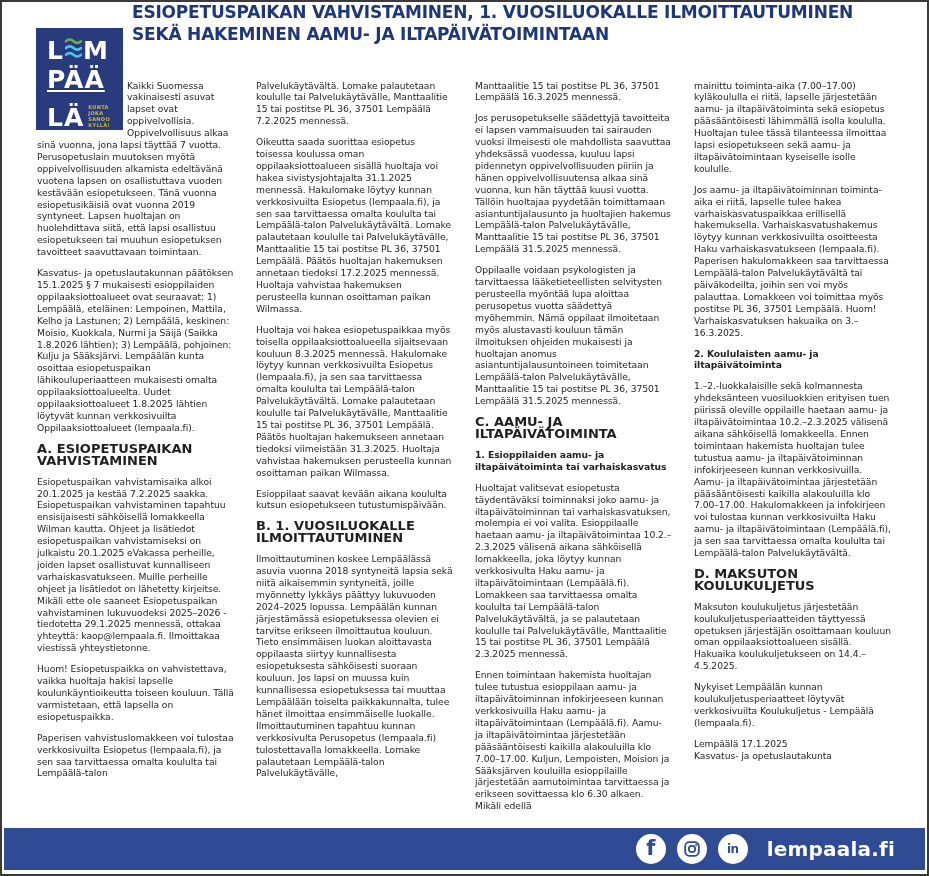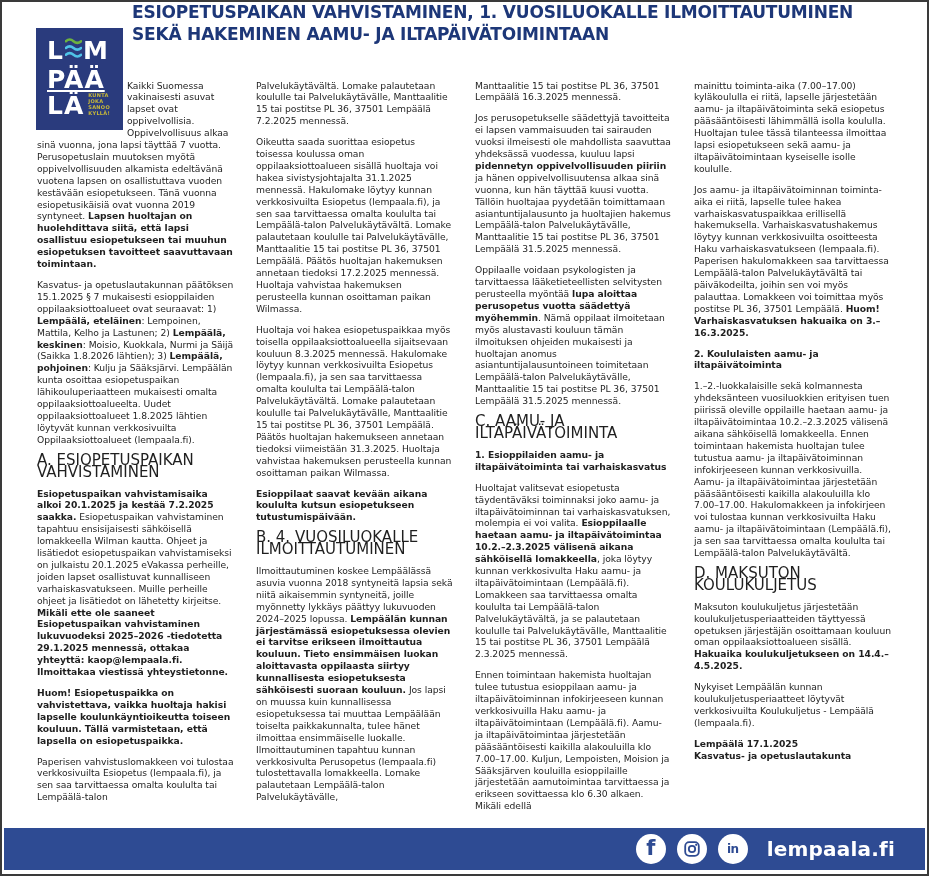--- a/index.html
+++ b/index.html
@@ -10,40 +10,40 @@
   }
   
   .logo {
     position:absolute; top:26px; left:34px; width:87px; height:102px;
     background:#2a3b7d; color:#fff; padding:9px 0 0 11px; line-height:1;
   }
   .logo .l1 { display:flex; align-items:flex-end; height:26px; }
   .logo .big { font-size:25px; font-weight:bold; letter-spacing:1px; }
   .logo .wave { margin:0 1px 1px 1px; }
   .logo .l2 { margin-top:4px;text-decoration:underline; }
-  .logo .l3 { display:flex; align-items:flex-end; margin-top:0; }
+  .logo .l3 { display:flex; align-items:flex-end; margin-top:12px; }
   .logo .slogan { margin:0 0 2px 4px; }
   .logo .slogan div { font-size:5px; line-height:6px; color:#c9b938; font-weight:bold; letter-spacing:.3px; }
   
   .header { padding:0 40px 0 130px; }
   .title {
     max-width:735px; font-size:17px; font-weight:bold; line-height:1.28;
     letter-spacing:-0.2px; color:#1d3778; text-transform:uppercase;
   }
   
   .content {
     margin:34px 36px 0 35px; height:730px; overflow:hidden;
     display:grid; grid-template-columns:repeat(4,1fr); column-gap:22px;
   }
   .col { font-size:9.2px; line-height:11.9px; color:#1f1f1f; letter-spacing:-0.05px; }
   .col .logo-spacer { float:left; width:90px; height:56px; }
   .col p.para { margin-bottom:9px; }
-  .col .h2 { font-weight:normal; font-size:15px; margin:4px 0 9px; letter-spacing:0; }
+  .col .h2 { font-weight:bold; font-size:13px; margin:4px 0 9px; letter-spacing:0; }
   .col .h3 { font-weight:bold; margin:2px 0 9px; }
-  .col strong { font-weight:bold; }
+  .col strong { font-weight:normal; }
   .sig { margin-top:4px; }
   
   .footer {
     position:absolute; left:2px; right:2px; bottom:4px; height:42px;
     background:#2e4b93; display:flex; align-items:center; justify-content:flex-end;
     gap:11px; padding-right:30px;
   }
   .icon-circle {
     width:30px; height:30px; border-radius:50%; background:#fff; color:#2e4b93;
     display:flex; align-items:center; justify-content:center; font-weight:bold;
@@ -93,21 +93,21 @@
         <div class="h2">A. ESIOPETUSPAIKAN VAHVISTAMINEN</div>
         <p class="para"><strong>Esiopetuspaikan vahvistamisaika alkoi 20.1.2025 ja kestää 7.2.2025 saakka.</strong><span> Esiopetuspaikan vahvistaminen tapahtuu ensisijaisesti sähköisellä lomakkeella Wilman kautta. Ohjeet ja lisätiedot esiopetuspaikan vahvistamiseksi on julkaistu 20.1.2025 eVakassa perheille, joiden lapset osallistuvat kunnalliseen varhaiskasvatukseen. Muille perheille ohjeet ja lisätiedot on lähetetty kirjeitse. </span><strong>Mikäli ette ole saaneet Esiopetuspaikan vahvistaminen lukuvuodeksi 2025–2026 -tiedotetta 29.1.2025 mennessä, ottakaa yhteyttä: kaop@lempaala.fi. Ilmoittakaa viestissä yhteystietonne.</strong></p>
         <p class="para"><strong>Huom! Esiopetuspaikka on vahvistettava, vaikka huoltaja hakisi lapselle koulunkäyntioikeutta toiseen kouluun. Tällä varmistetaan, että lapsella on esiopetuspaikka.</strong></p>
         <p class="para"><span>Paperisen vahvistuslomakkeen voi tulostaa verkkosivuilta Esiopetus (lempaala.fi), ja sen saa tarvittaessa omalta koululta tai Lempäälä-talon</span></p>
       </div>
     <div class="col">
         <p class="para"><span>Palvelukäytävältä. Lomake palautetaan koululle tai Palvelukäytävälle, Manttaalitie 15 tai postitse PL 36, 37501 Lempäälä 7.2.2025 mennessä.</span></p>
         <p class="para"><span>Oikeutta saada suorittaa esiopetus toisessa koulussa oman oppilaaksiottoalueen sisällä huoltaja voi hakea sivistysjohtajalta 31.1.2025 mennessä. Hakulomake löytyy kunnan verkkosivuilta Esiopetus (lempaala.fi), ja sen saa tarvittaessa omalta koululta tai Lempäälä-talon Palvelukäytävältä. Lomake palautetaan koululle tai Palvelukäytävälle, Manttaalitie 15 tai postitse PL 36, 37501 Lempäälä. Päätös huoltajan hakemuksen annetaan tiedoksi 17.2.2025 mennessä. Huoltaja vahvistaa hakemuksen perusteella kunnan osoittaman paikan Wilmassa.</span></p>
         <p class="para"><span>Huoltaja voi hakea esiopetuspaikkaa myös toisella oppilaaksiottoalueella sijaitsevaan kouluun 8.3.2025 mennessä. Hakulomake löytyy kunnan verkkosivuilta Esiopetus (lempaala.fi), ja sen saa tarvittaessa omalta koululta tai Lempäälä-talon Palvelukäytävältä. Lomake palautetaan koululle tai Palvelukäytävälle, Manttaalitie 15 tai postitse PL 36, 37501 Lempäälä. Päätös huoltajan hakemukseen annetaan tiedoksi viimeistään 31.3.2025. Huoltaja vahvistaa hakemuksen perusteella kunnan osoittaman paikan Wilmassa.</span></p>
         <p class="para"><strong>Esioppilaat saavat kevään aikana koululta kutsun esiopetukseen tutustumispäivään.</strong></p>
-        <div class="h2">B. 4. VUOSILUOKALLE ILMOITTAUTUMINEN</div>
+        <div class="h2">B. 1. VUOSILUOKALLE ILMOITTAUTUMINEN</div>
         <p class="para"><span>Ilmoittautuminen koskee Lempäälässä asuvia vuonna 2018 syntyneitä lapsia sekä niitä aikaisemmin syntyneitä, joille myönnetty lykkäys päättyy lukuvuoden 2024–2025 lopussa. </span><strong>Lempäälän kunnan järjestämässä esiopetuksessa olevien ei tarvitse erikseen ilmoittautua kouluun. Tieto ensimmäisen luokan aloittavasta oppilaasta siirtyy kunnallisesta esiopetuksesta sähköisesti suoraan kouluun.</strong><span> Jos lapsi on muussa kuin kunnallisessa esiopetuksessa tai muuttaa Lempäälään toiselta paikkakunnalta, tulee hänet ilmoittaa ensimmäiselle luokalle. Ilmoittautuminen tapahtuu kunnan verkkosivulta Perusopetus (lempaala.fi) tulostettavalla lomakkeella. Lomake palautetaan Lempäälä-talon Palvelukäytävälle,</span></p>
       </div>
     <div class="col">
         <p class="para"><span>Manttaalitie 15 tai postitse PL 36, 37501 Lempäälä 16.3.2025 mennessä.</span></p>
         <p class="para"><span>Jos perusopetukselle säädettyjä tavoitteita ei lapsen vammaisuuden tai sairauden vuoksi ilmeisesti ole mahdollista saavuttaa yhdeksässä vuodessa, kuuluu lapsi </span><strong>pidennetyn oppivelvollisuuden piiriin</strong><span> ja hänen oppivelvollisuutensa alkaa sinä vuonna, kun hän täyttää kuusi vuotta. Tällöin huoltajaa pyydetään toimittamaan asiantuntijalausunto ja huoltajien hakemus Lempäälä-talon Palvelukäytävälle, Manttaalitie 15 tai postitse PL 36, 37501 Lempäälä 31.5.2025 mennessä.</span></p>
         <p class="para"><span>Oppilaalle voidaan psykologisten ja tarvittaessa lääketieteellisten selvitysten perusteella myöntää </span><strong>lupa aloittaa perusopetus vuotta säädettyä myöhemmin</strong><span>. Nämä oppilaat ilmoitetaan myös alustavasti kouluun tämän ilmoituksen ohjeiden mukaisesti ja huoltajan anomus asiantuntijalausuntoineen toimitetaan Lempäälä-talon Palvelukäytävälle, Manttaalitie 15 tai postitse PL 36, 37501 Lempäälä 31.5.2025 mennessä.</span></p>
         <div class="h2">C. AAMU- JA ILTAPÄIVÄTOIMINTA</div>
         <div class="h3">1. Esioppilaiden aamu- ja iltapäivätoiminta tai varhaiskasvatus</div>
         <p class="para"><span>Huoltajat valitsevat esiopetusta täydentäväksi toiminnaksi joko aamu- ja iltapäivätoiminnan tai varhaiskasvatuksen, molempia ei voi valita. </span><strong>Esioppilaalle haetaan aamu- ja iltapäivätoimintaa 10.2.–2.3.2025 välisenä aikana sähköisellä lomakkeella</strong><span>, joka löytyy kunnan verkkosivulta Haku aamu- ja iltapäivätoimintaan (Lempäälä.fi). Lomakkeen saa tarvittaessa omalta koululta tai Lempäälä-talon Palvelukäytävältä, ja se palautetaan koululle tai Palvelukäytävälle, Manttaalitie 15 tai postitse PL 36, 37501 Lempäälä 2.3.2025 mennessä.</span></p>
         <p class="para"><span>Ennen toimintaan hakemista huoltajan tulee tutustua esioppilaan aamu- ja iltapäivätoiminnan infokirjeeseen kunnan verkkosivuilla Haku aamu- ja iltapäivätoimintaan (Lempäälä.fi). Aamu- ja iltapäivätoimintaa järjestetään pääsääntöisesti kaikilla alakouluilla klo 7.00–17.00. Kuljun, Lempoisten, Moision ja Sääksjärven kouluilla esioppilaille järjestetään aamutoimintaa tarvittaessa ja erikseen sovittaessa klo 6.30 alkaen. Mikäli edellä</span></p>

